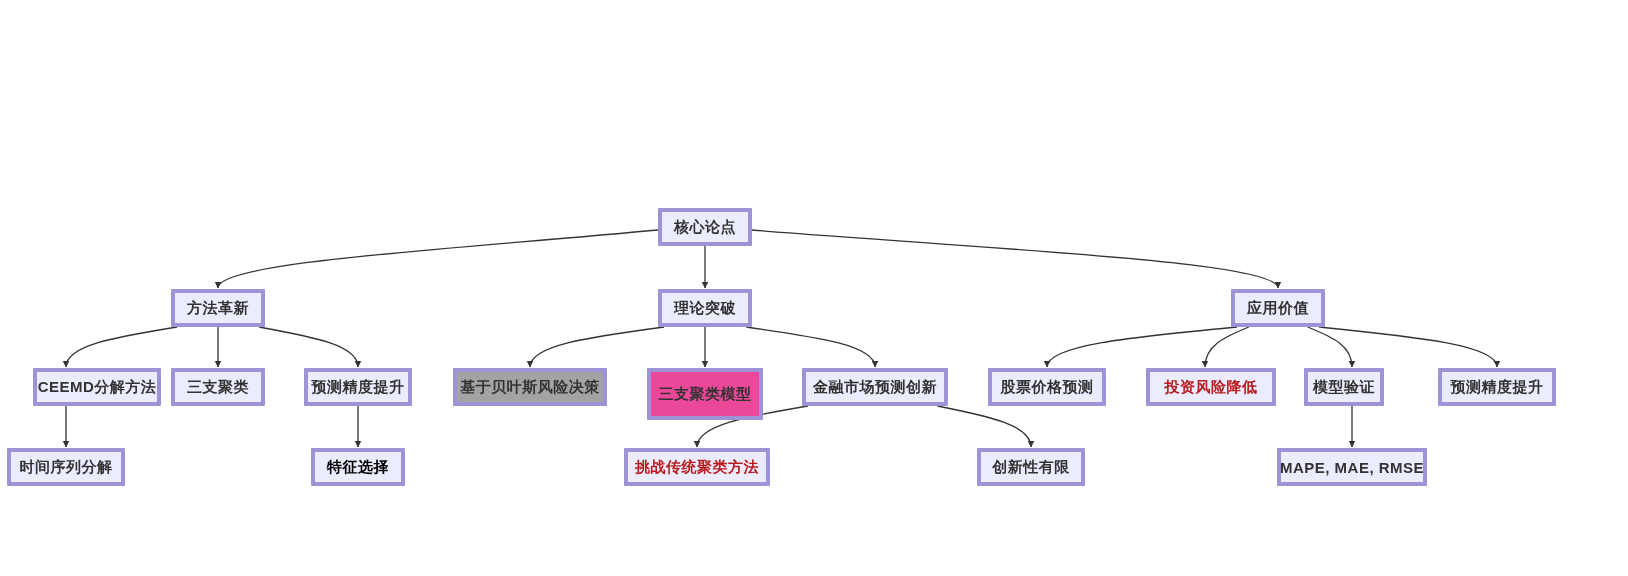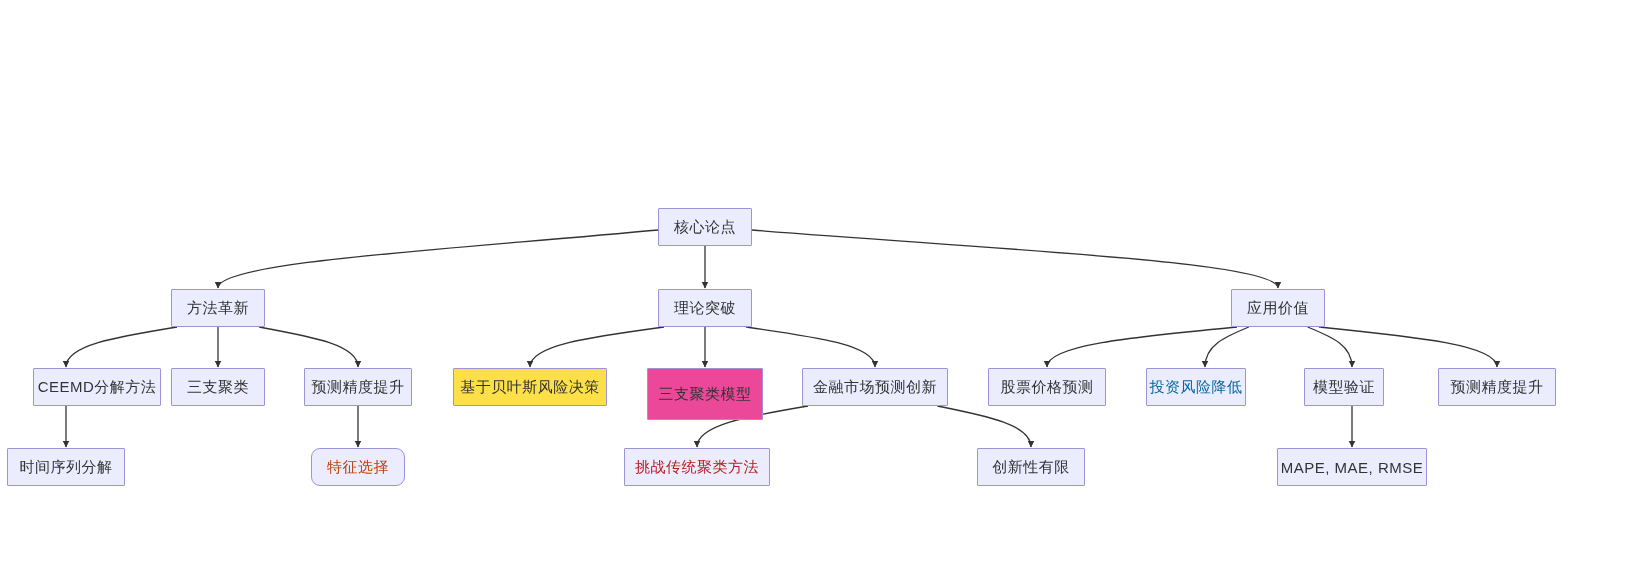--- a/index.html
+++ b/index.html
@@ -14,30 +14,31 @@
     width: 1628px; height: 576px;
   }
   #edge-layer {
     position: absolute; left: 0; top: 0;
     width: 1628px; height: 576px;
   }
   .node {
     position: absolute;
     box-sizing: border-box;
     background: #ECECFF;
-    border: 1px solid #0c4a6e;
+    border: 4px solid #0c4a6e;
     border-radius: 1px;
     color: #333333;
     font-size: 15px;
     display: flex;
     align-items: center;
     justify-content: center;
     text-align: left;
     white-space: nowrap;
     letter-spacing: 0.5px;
+    font-weight: bold;
   }
   .edge {
     fill: none;
     stroke: #333333;
     stroke-width: 1.3px;
   }
 </style>
 </head>
 <body>
 
@@ -70,26 +71,26 @@
       </g>
   </svg>
   <div id="nodes">
       <div class="node" style="left: 658px; top: 208px; width: 94px; height: 38px; background: rgb(236, 236, 255); border-color: rgb(159, 147, 216); color: rgb(51, 51, 51);">核心论点</div>
       <div class="node" style="left: 171px; top: 289px; width: 94px; height: 38px; background: rgb(236, 236, 255); border-color: rgb(159, 147, 216); color: rgb(51, 51, 51);">方法革新</div>
       <div class="node" style="left: 658px; top: 289px; width: 94px; height: 38px; background: rgb(236, 236, 255); border-color: rgb(159, 147, 216); color: rgb(51, 51, 51);">理论突破</div>
       <div class="node" style="left: 1231px; top: 289px; width: 94px; height: 38px; background: rgb(236, 236, 255); border-color: rgb(159, 147, 216); color: rgb(51, 51, 51);">应用价值</div>
       <div class="node" style="left: 2px; top: 368px; width: 128px; height: 38px; background: rgb(236, 236, 255); border-color: rgb(159, 147, 216); color: rgb(51, 51, 51); margin-left: 31px;">CEEMD分解方法</div>
       <div class="node" style="left: 171px; top: 368px; width: 94px; height: 38px; background: rgb(236, 236, 255); border-color: rgb(159, 147, 216); color: rgb(51, 51, 51);">三支聚类</div>
       <div class="node" style="left: 304px; top: 368px; width: 108px; height: 38px; background: rgb(236, 236, 255); border-color: rgb(159, 147, 216); color: rgb(51, 51, 51);">预测精度提升</div>
-      <div class="node" style="left: 453px; top: 368px; width: 154px; height: 38px; background: #fde047; border-color: rgb(159, 147, 216); color: rgb(51, 51, 51);">基于贝叶斯风险决策</div>
+      <div class="node" style="left: 453px; top: 368px; width: 154px; height: 38px; background: #a3a3a3; border-color: rgb(159, 147, 216); color: rgb(51, 51, 51);">基于贝叶斯风险决策</div>
       <div class="node" style="left: 647px; top: 368px; width: 116px; height: 52px; background: #ec4899; border-color: rgb(159, 147, 216); color: rgb(51, 51, 51);">三支聚类模型</div>
       <div class="node" style="left: 802px; top: 368px; width: 146px; height: 38px; background: rgb(236, 236, 255); border-color: rgb(159, 147, 216); color: rgb(51, 51, 51);">金融市场预测创新</div>
       <div class="node" style="left: 988px; top: 368px; width: 118px; height: 38px; background: rgb(236, 236, 255); border-color: rgb(159, 147, 216); color: rgb(51, 51, 51);">股票价格预测</div>
-      <div class="node" style="left: 1146px; top: 368px; width: 100px; height: 38px; background: rgb(236, 236, 255); border-color: rgb(159, 147, 216); color: #0369a1;">投资风险降低</div>
+      <div class="node" style="left: 1146px; top: 368px; width: 130px; height: 38px; background: rgb(236, 236, 255); border-color: rgb(159, 147, 216); color: #b91c1c;">投资风险降低</div>
       <div class="node" style="left: 1304px; top: 368px; width: 80px; height: 38px; background: rgb(236, 236, 255); border-color: rgb(159, 147, 216); color: rgb(51, 51, 51);">模型验证</div>
       <div class="node" style="left: 1438px; top: 368px; width: 118px; height: 38px; background: rgb(236, 236, 255); border-color: rgb(159, 147, 216); color: rgb(51, 51, 51);">预测精度提升</div>
       <div class="node" style="left: 7px; top: 448px; width: 118px; height: 38px; background: rgb(236, 236, 255); border-color: rgb(159, 147, 216); color: rgb(51, 51, 51);">时间序列分解</div>
-      <div class="node" style="left: 311px; top: 448px; width: 94px; height: 38px; background: rgb(236, 236, 255); border-color: rgb(159, 147, 216); color: #c2410c; border-radius: 9px;">特征选择</div>
+      <div class="node" style="left: 311px; top: 448px; width: 94px; height: 38px; background: rgb(236, 236, 255); border-color: rgb(159, 147, 216); color: #000000;">特征选择</div>
       <div class="node" style="left: 624px; top: 448px; width: 146px; height: 38px; background: rgb(236, 236, 255); border-color: rgb(159, 147, 216); color: #b91c1c;">挑战传统聚类方法</div>
       <div class="node" style="left: 977px; top: 448px; width: 108px; height: 38px; background: rgb(236, 236, 255); border-color: rgb(159, 147, 216); color: rgb(51, 51, 51);">创新性有限</div>
       <div class="node" style="left: 1277px; top: 448px; width: 150px; height: 38px; background: rgb(236, 236, 255); border-color: rgb(159, 147, 216); color: rgb(51, 51, 51);">MAPE, MAE, RMSE</div>
     </div>
 </div>
 
 </body></html>

